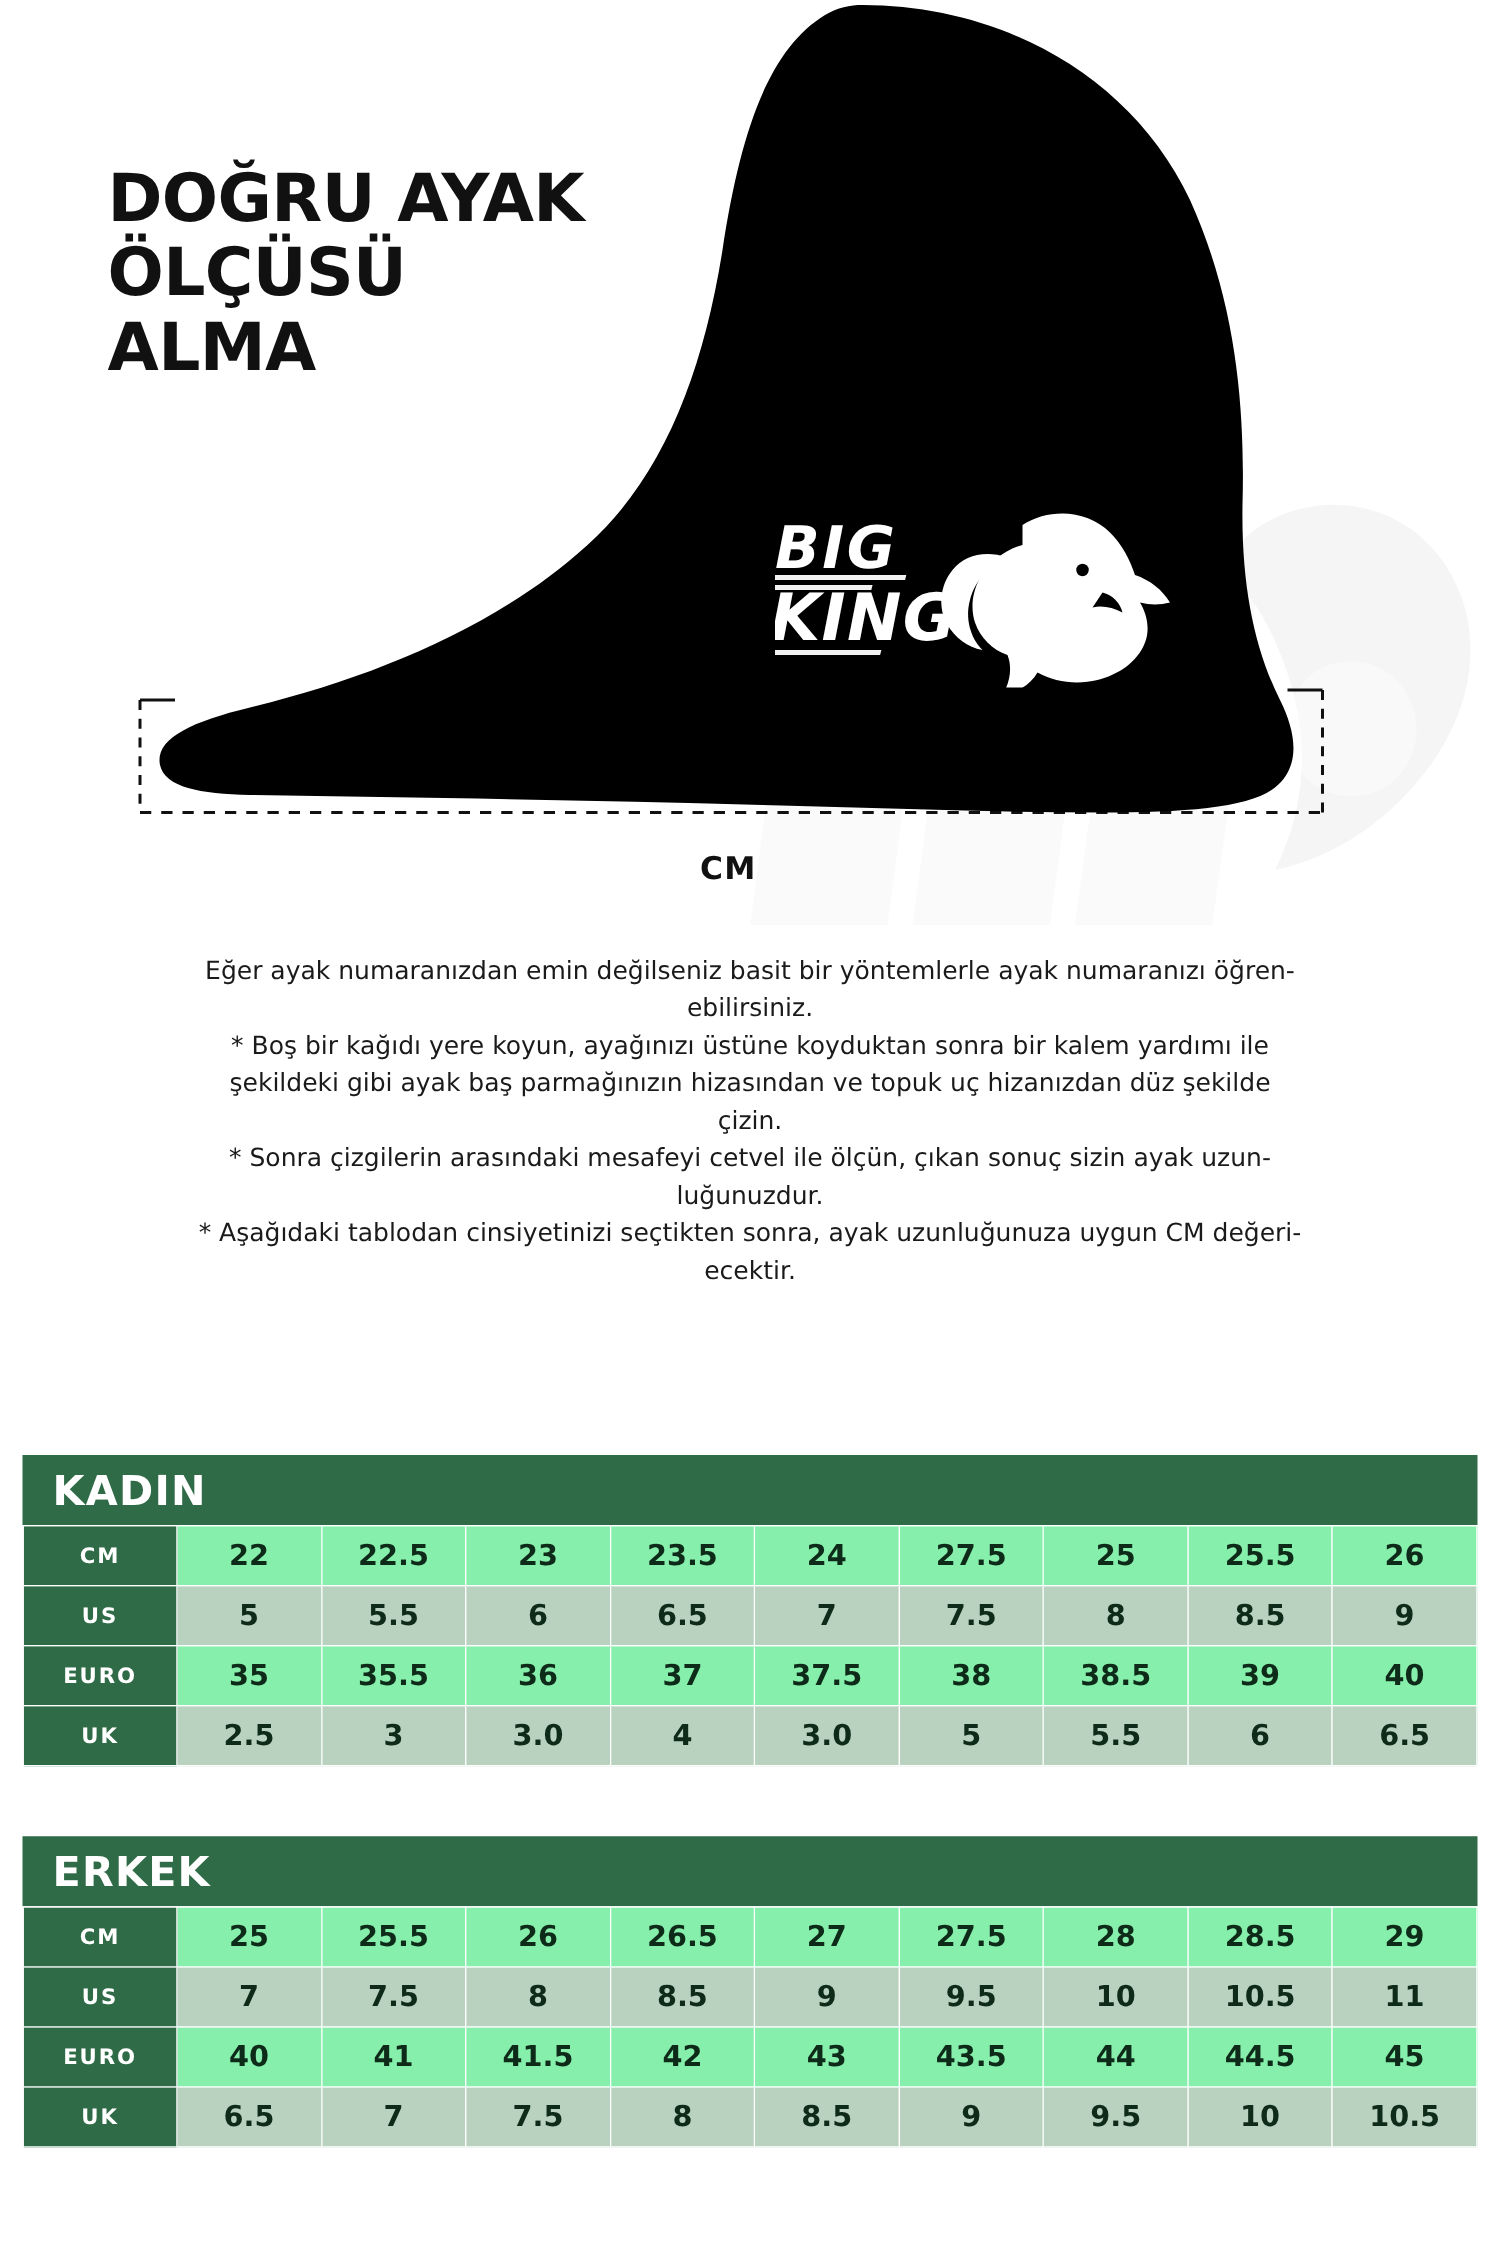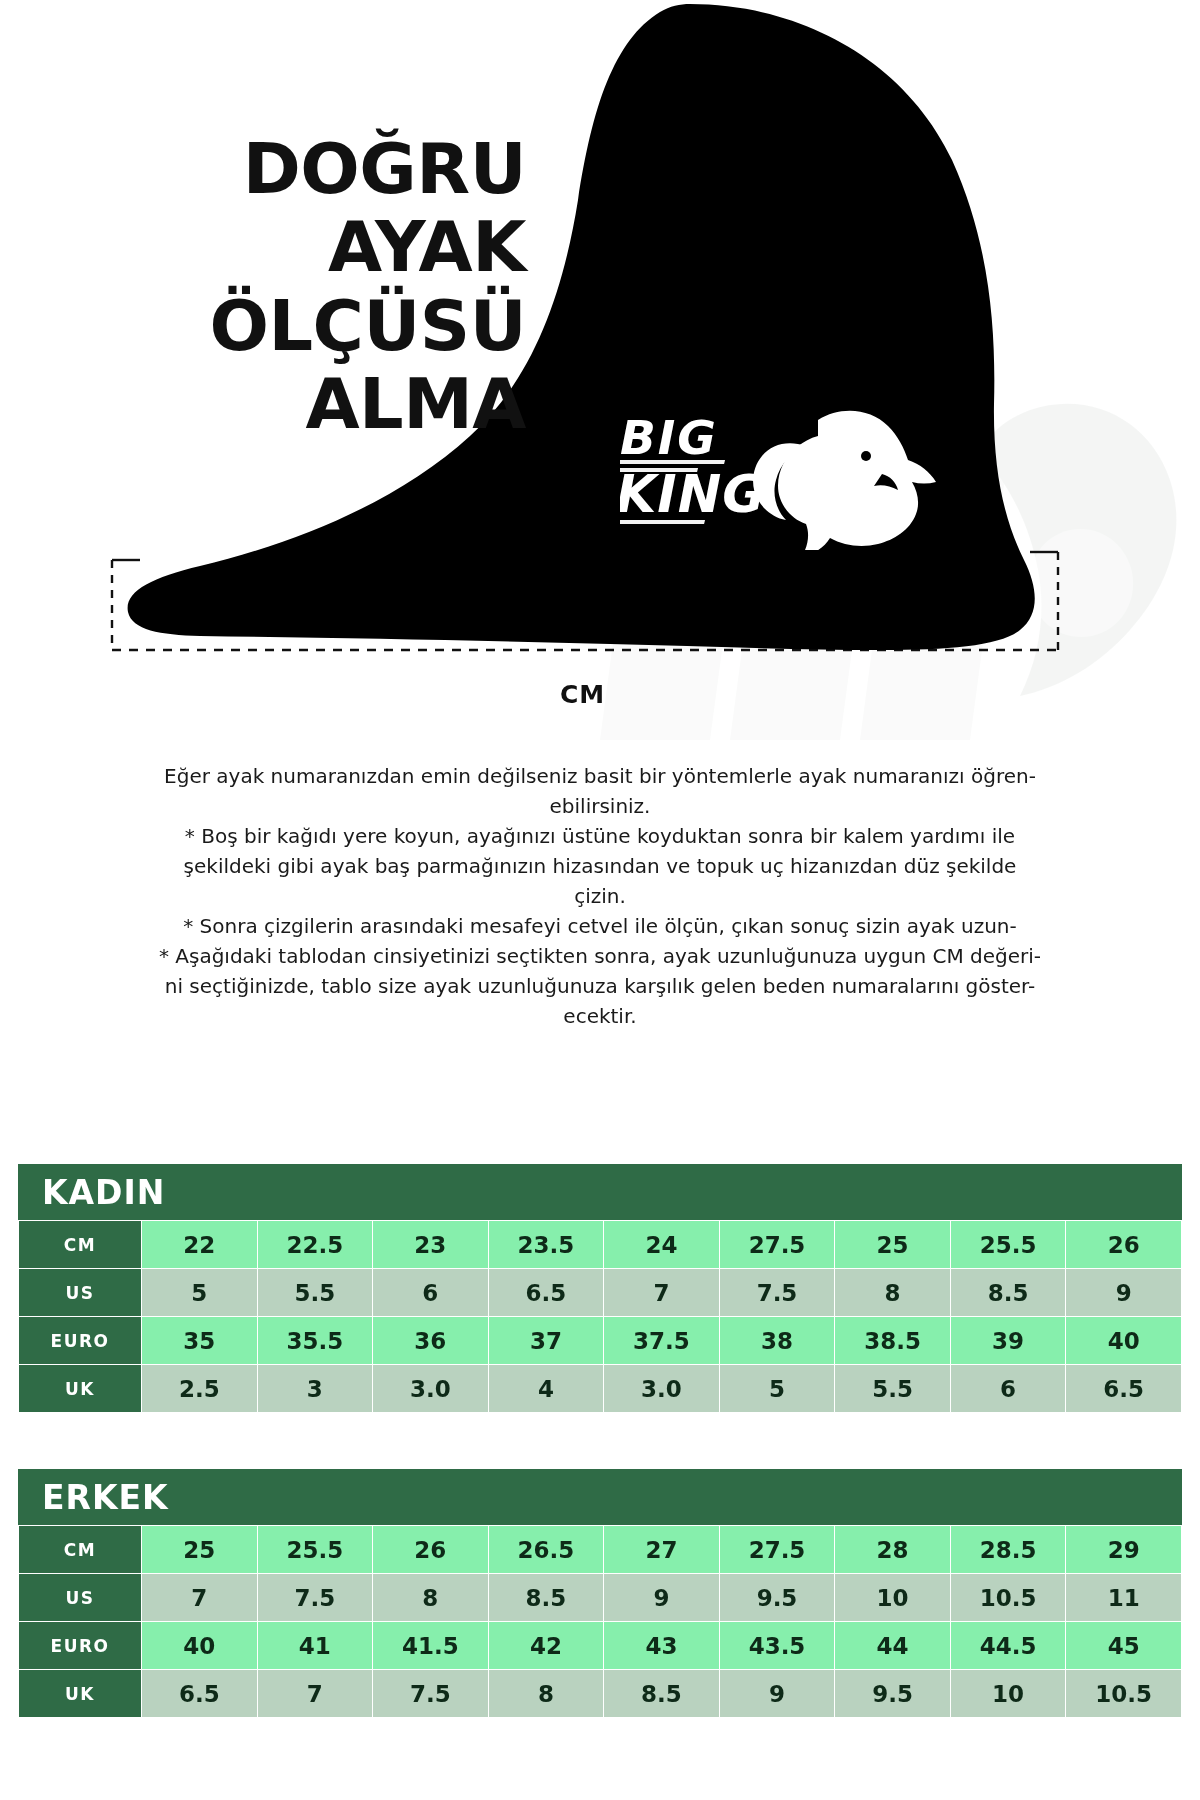--- a/index.html
+++ b/index.html
@@ -36,23 +36,23 @@
     width: 640px;
     height: 420px;
     opacity: 0.10;
     pointer-events: none;
   }
   .hero-title {
     position: absolute;
     left: 86px;
     top: 130px;
     width: 440px;
-    text-align: right;
-    font-weight: 700;
-    font-size: 70px;
+    text-align: left;
+    font-weight: 700;
+    font-size: 53px;
     line-height: 1.12;
     letter-spacing: -0.5px;
     color: #111111;
     font-family: "DejaVu Sans", sans-serif;
     white-space: pre-line;
   }
   .foot-wrap {
     position: absolute;
     left: 0;
     top: 0;
@@ -216,22 +216,22 @@
     <div class="cm-label">CM</div>
   </div>
 
   <div class="instructions">
     <p>Eğer ayak numaranızdan emin değilseniz basit bir yöntemlerle ayak numaranızı öğren-</p>
     <p>ebilirsiniz.</p>
     <p>* Boş bir kağıdı yere koyun, ayağınızı üstüne koyduktan sonra bir kalem yardımı ile</p>
     <p>şekildeki gibi ayak baş parmağınızın hizasından ve topuk uç hizanızdan düz şekilde</p>
     <p>çizin.</p>
     <p>* Sonra çizgilerin arasındaki mesafeyi cetvel ile ölçün, çıkan sonuç sizin ayak uzun-</p>
+    <p>luğunuzdur.</p>
     <p>* Aşağıdaki tablodan cinsiyetinizi seçtikten sonra, ayak uzunluğunuza uygun CM değeri-</p>
-    <p>ni seçtiğinizde, tablo size ayak uzunluğunuza karşılık gelen beden numaralarını göster-</p>
     <p>ecektir.</p>
   </div>
 
   <div class="tables">
 
     <div class="table-block">
       <div class="table-header">KADIN</div>
       <table class="size-table">
         <tbody>
           <tr class="row-a">

